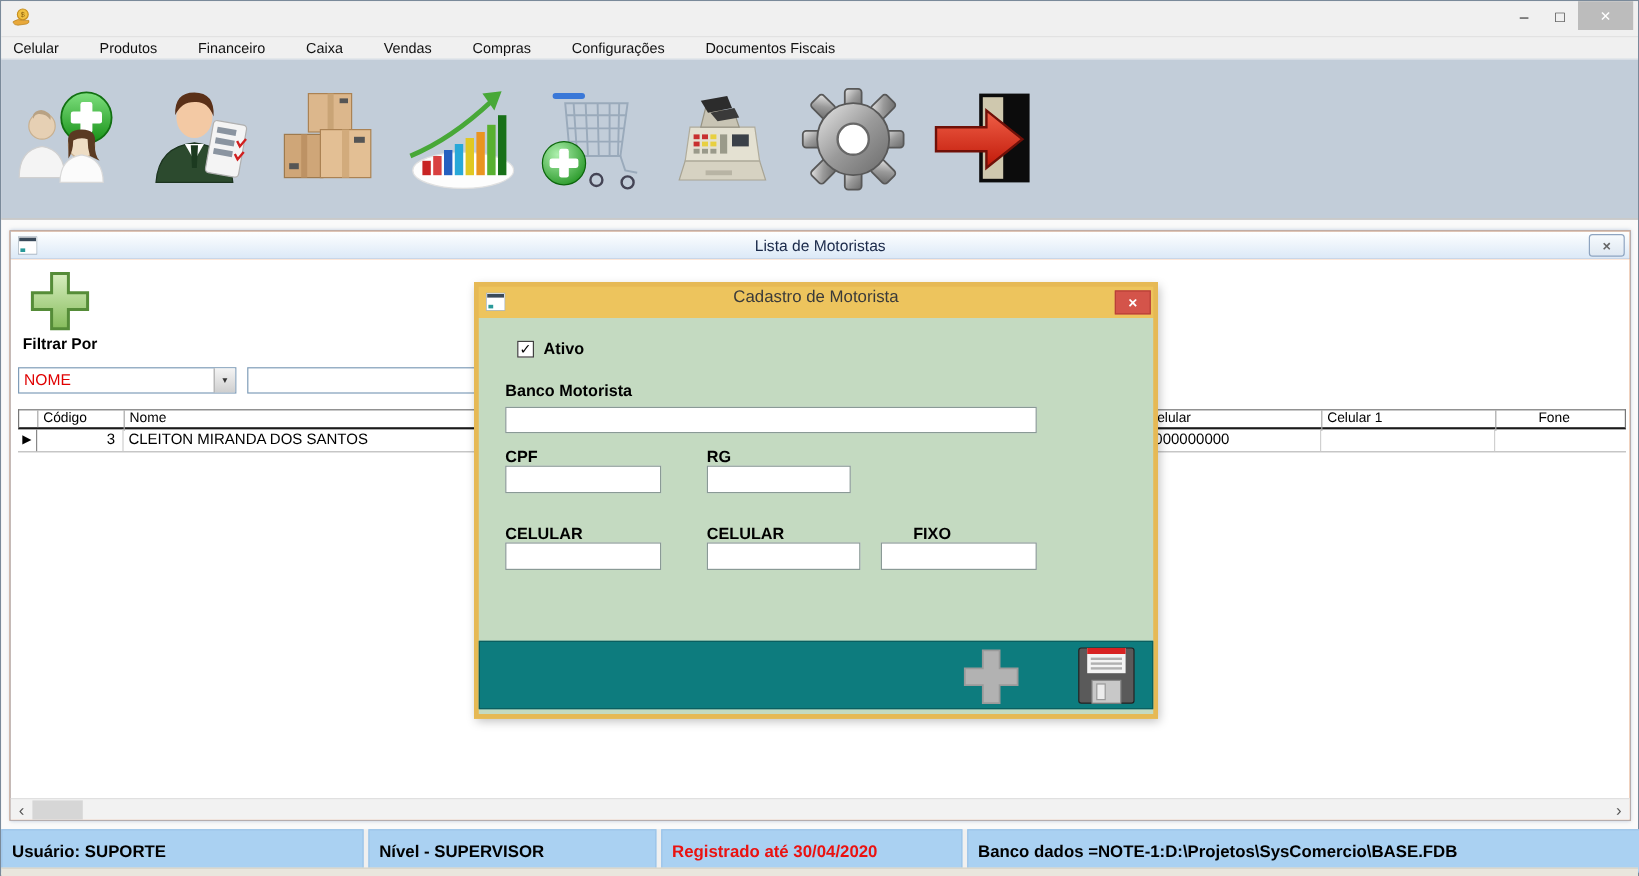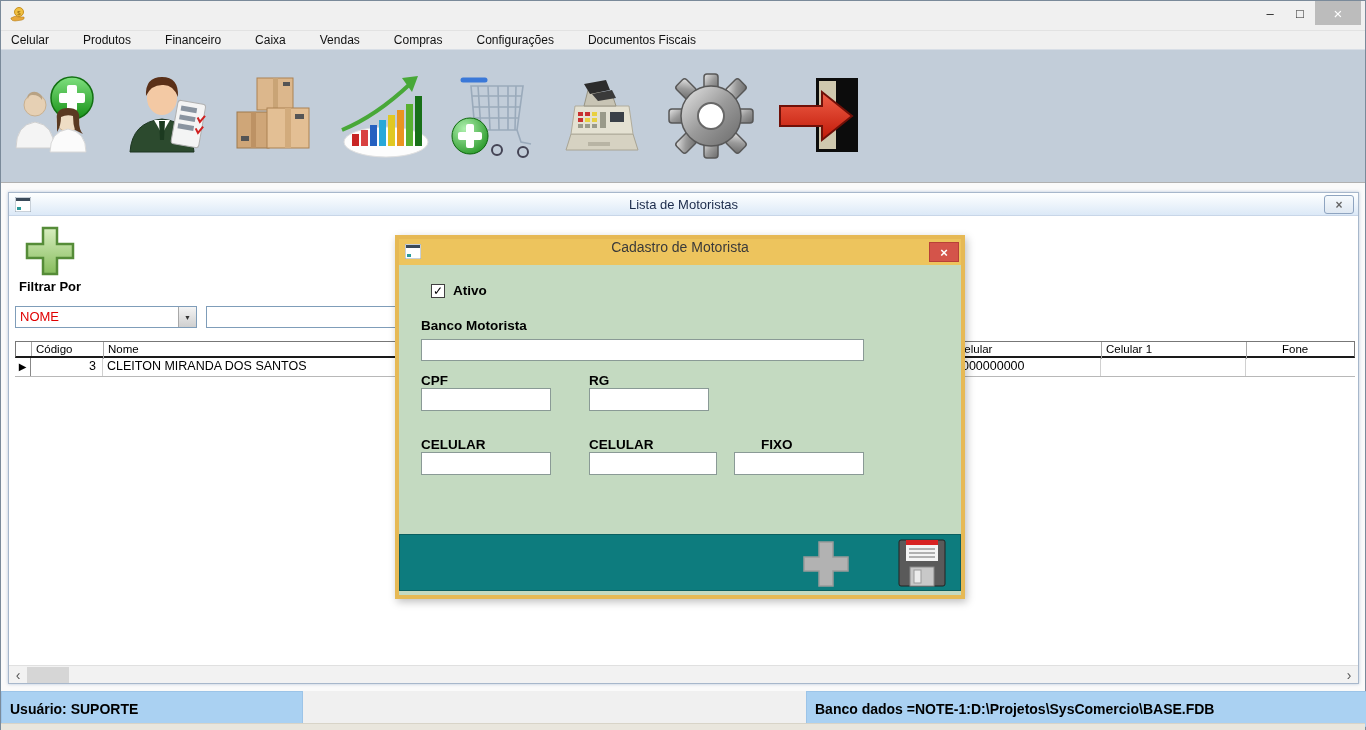--- a/index.html
+++ b/index.html
@@ -421,19 +421,25 @@
           </span>
         </div>
       </div>
     </div>
   </div>
 
   <div class="statusbar">
     <div class="status-sec" style="left:0; width:302px;">
       <span>Usuário:  SUPORTE</span>
     </div>
+    <div class="status-sec" style="left:306px; width:240px;">
+      <span>Nível - SUPERVISOR</span>
+    </div>
+    <div class="status-sec" style="left:550px; width:251px;">
+      <span class="status-red">Registrado até  30/04/2020</span>
+    </div>
     <div class="status-sec" style="left:805px; width:561px;">
       <span>Banco dados =NOTE-1:D:\Projetos\SysComercio\BASE.FDB</span>
     </div>
   </div>
 
   <div class="bottom-strip"></div>
 </div>
 
 </body></html>

